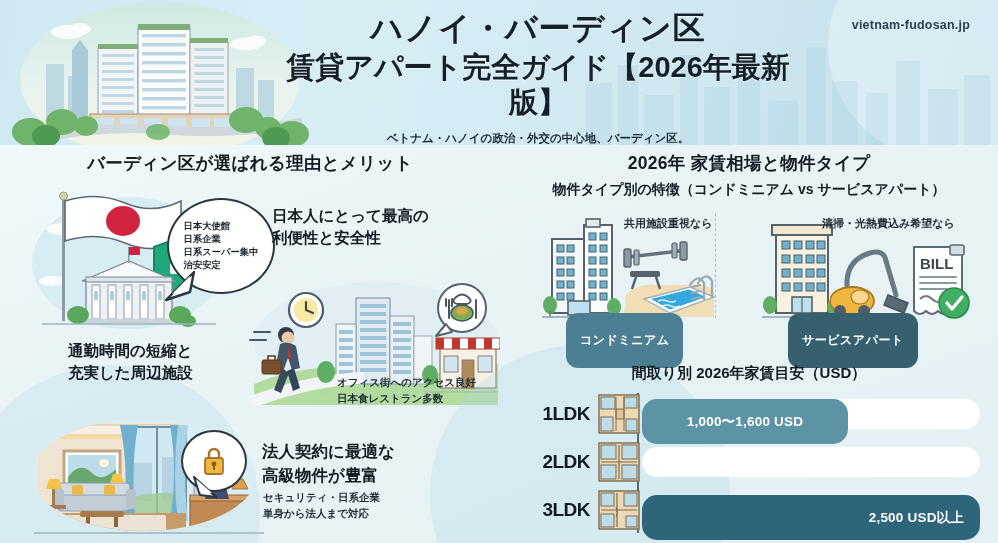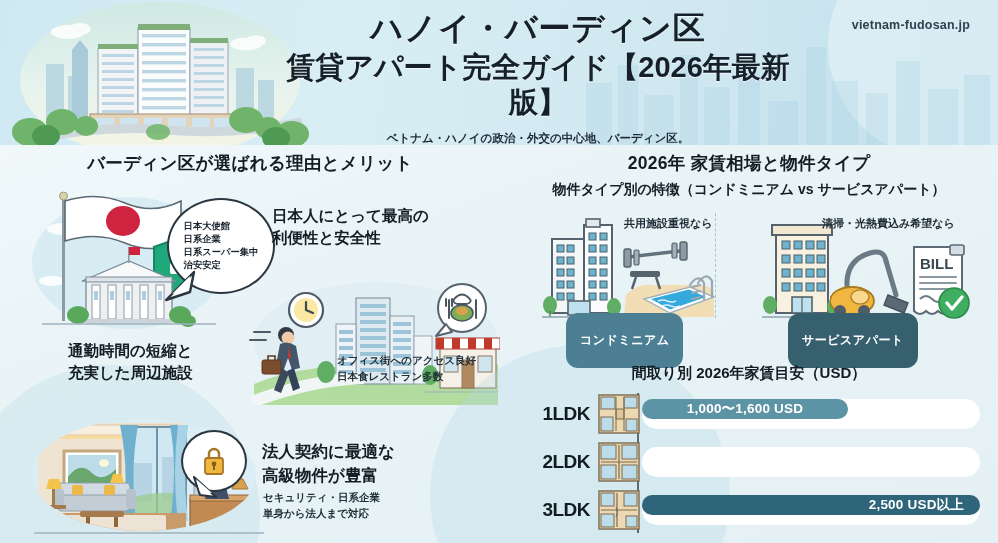--- a/index.html
+++ b/index.html
@@ -60,21 +60,21 @@
   
   #chart-title{position:absolute;top:219px;left:0;width:100%;text-align:center;
                font-size:15px;font-weight:bold;color:#141c24;}
   #chart{position:absolute;left:18px;top:248px;width:462px;height:140px;}
   .row{position:absolute;left:0;width:462px;height:42px;display:flex;align-items:center;}
   .row-label{width:72px;font-size:19px;font-weight:bold;color:#121a22;text-align:right;
              padding-right:6px;letter-spacing:-.5px;}
   .plan-icon{width:46px;height:42px;flex:0 0 46px;}
   .axis{position:absolute;left:119px;top:0;width:2.2px;height:140px;background:#5d6a74;}
   .track{position:absolute;left:124px;height:30px;border-radius:15px;background:#ffffff;width:338px;}
-  .bar{position:absolute;left:124px;height:20px;border-radius:15px;display:flex;align-items:center;
+  .bar{position:absolute;left:124px;height:45px;border-radius:15px;display:flex;align-items:center;
        justify-content:center;color:#fff;font-size:13.5px;font-weight:bold;letter-spacing:.2px;}
 
   
   .illus{position:absolute;}
 </style>
 </head>
 <body>
 
 <div id="stage">
 
@@ -365,21 +365,21 @@
             <line x1="198" y1="19" x2="198" y2="26"></line>
             <line x1="204" y1="19" x2="204" y2="26"></line>
           <line x1="228" y1="20" x2="228" y2="38"></line>
         </g>
         <path d="M207 18 q7 -7 14 0 q4 4 -2 6 h-10 q-6 -2 -2 -6z" fill="#ffffff" stroke="#4a5761" stroke-width="1.8"></path>
         <ellipse cx="214" cy="33" rx="11" ry="8" fill="#7fae56" stroke="#4a5761" stroke-width="1.6"></ellipse>
         <ellipse cx="214" cy="31" rx="6" ry="4" fill="#d8a24a"></ellipse>
         <line x1="176" y1="112" x2="250" y2="112" stroke="#9fb2bc" stroke-width="1.2"></line>
       </svg>
 
-      <div class="lbl-sub" style="left:337px;top:208px;">
+      <div class="lbl-sub" style="left:337px;top:230px;">
         <div>オフィス街へのアクセス良好</div>
         <div>日本食レストラン多数</div>
       </div>
 
       <svg class="illus" style="left:28px;top:272px;width:242px;height:122px;" viewBox="0 0 242 122">
         <defs>
             <clipPath id="roomClip">
               <ellipse cx="116" cy="58" rx="112" ry="56"></ellipse>
             </clipPath>
           </defs>

